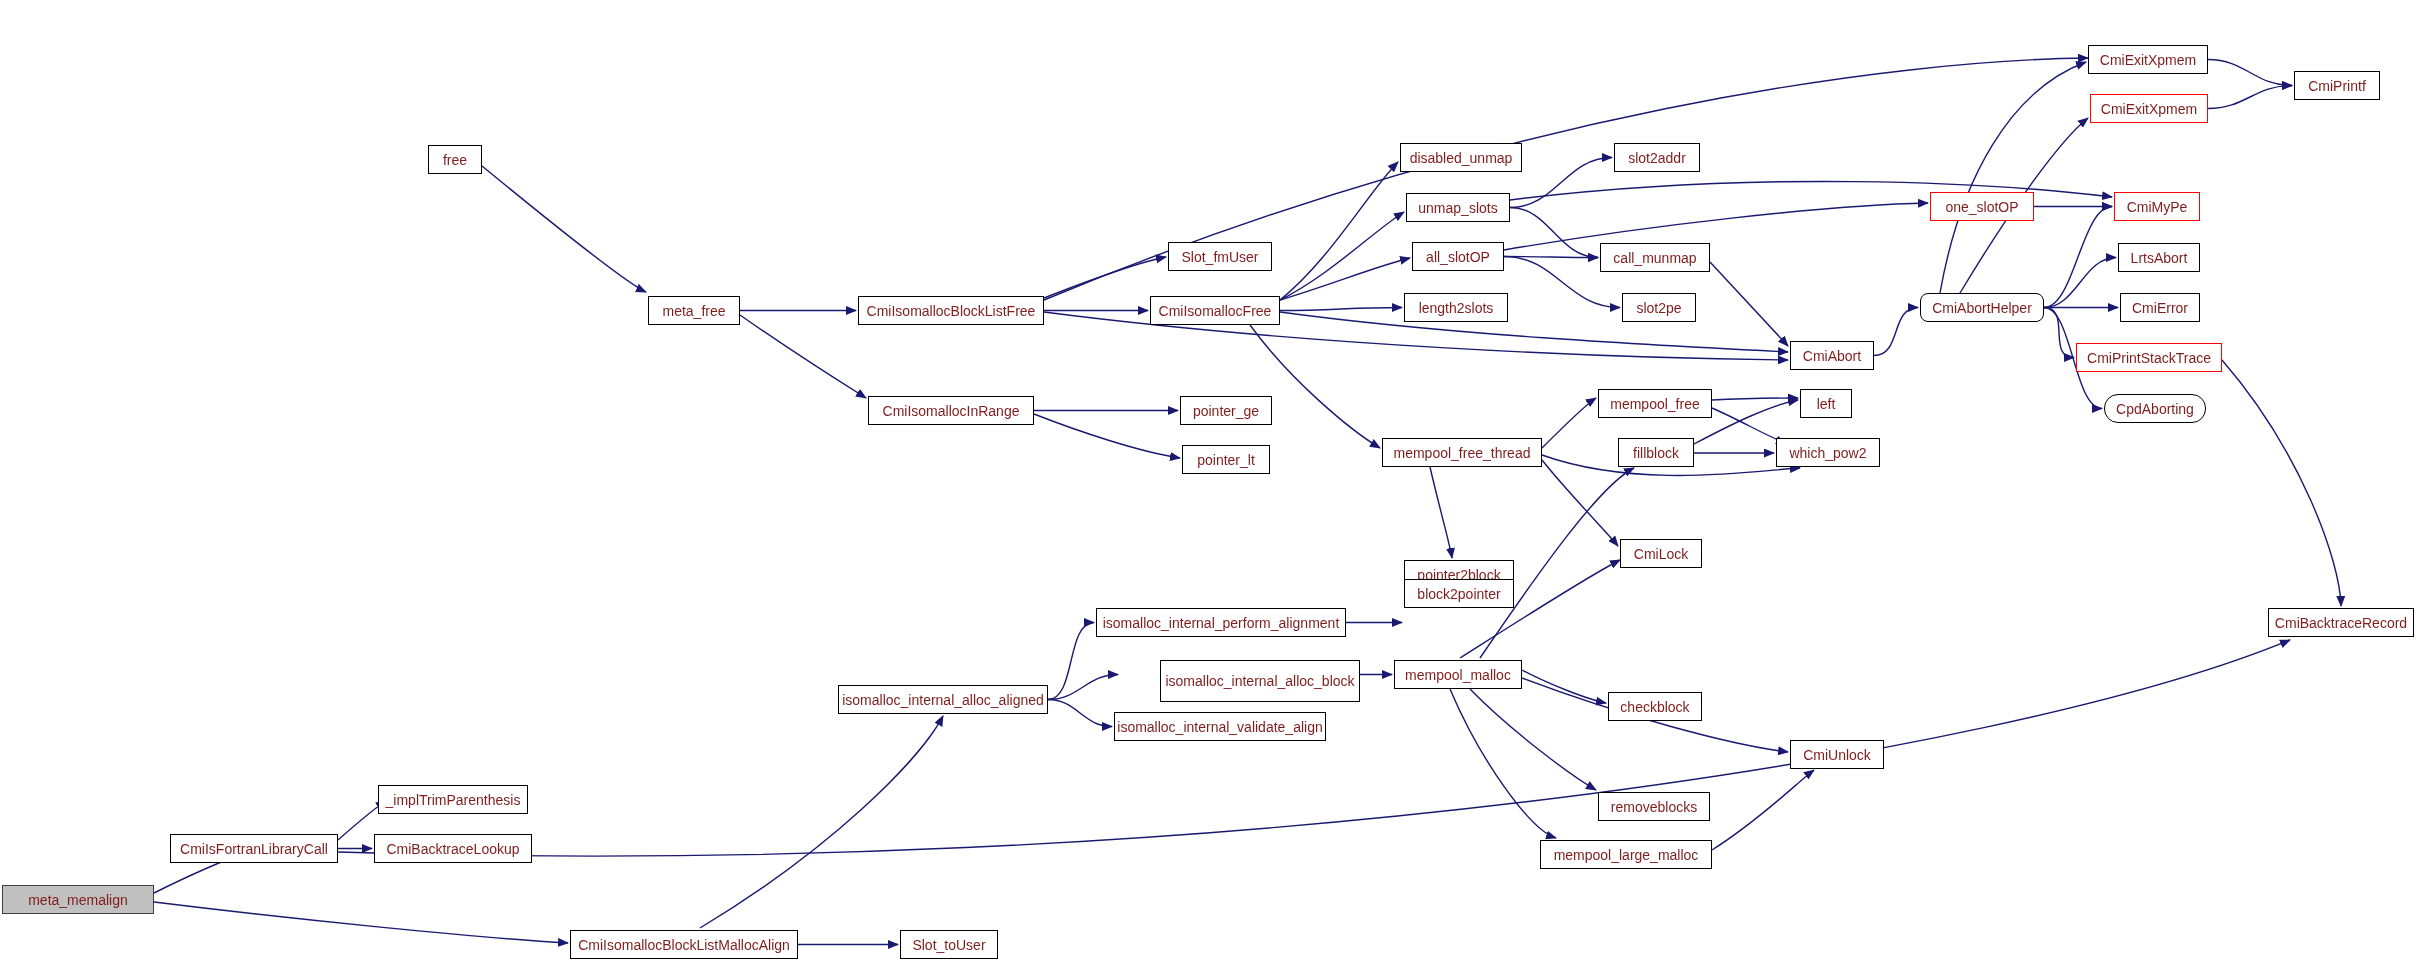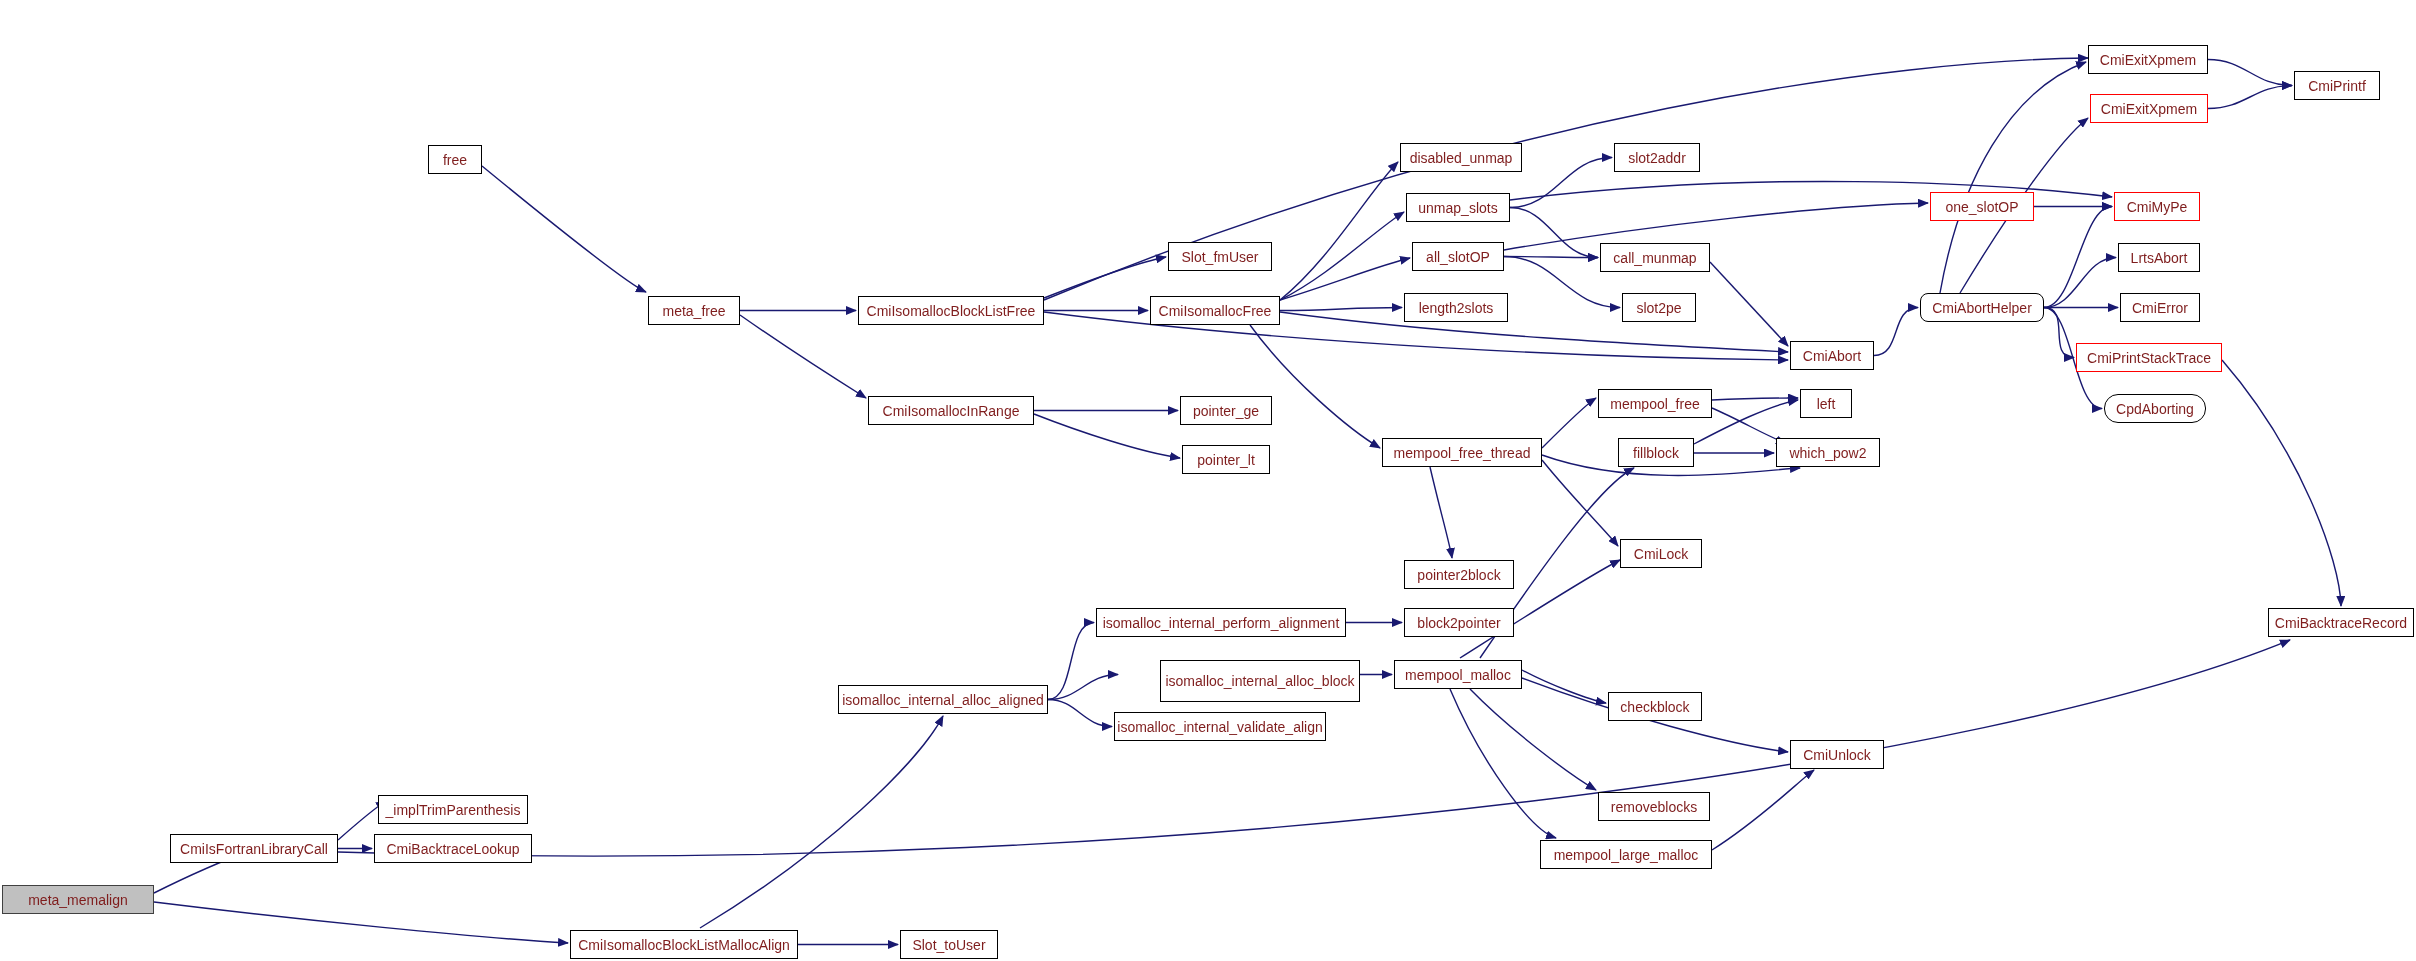--- a/index.html
+++ b/index.html
@@ -82,21 +82,21 @@
         <path d="M1522,670 C1550,685 1590,700 1606,703"></path>
         <path d="M1522,678 C1620,715 1730,745 1788,752"></path>
         <path d="M1470,689 C1510,730 1570,775 1596,790"></path>
         <path d="M1450,689 C1480,760 1530,830 1556,838"></path>
         <path d="M1712,850 C1760,820 1800,780 1814,770"></path>
       </g>
   </svg>
   <div id="node-layer">
       <div class="node cur" style="left: 2px; top: 885px; width: 152px; height: 29px;">meta_memalign</div>
       <div class="node" style="left: 170px; top: 834px; width: 168px; height: 29px;">CmiIsFortranLibraryCall</div>
-      <div class="node" style="left: 378px; top: 785px; width: 150px; height: 29px; margin-top: 10px;">_implTrimParenthesis</div>
+      <div class="node" style="left: 378px; top: 785px; width: 150px; height: 29px;">_implTrimParenthesis</div>
       <div class="node" style="left: 374px; top: 834px; width: 158px; height: 29px;">CmiBacktraceLookup</div>
       <div class="node" style="left: 570px; top: 930px; width: 228px; height: 29px;">CmiIsomallocBlockListMallocAlign</div>
       <div class="node" style="left: 900px; top: 930px; width: 98px; height: 29px;">Slot_toUser</div>
       <div class="node" style="left: 428px; top: 145px; width: 54px; height: 29px;">free</div>
       <div class="node" style="left: 648px; top: 296px; width: 92px; height: 29px;">meta_free</div>
       <div class="node" style="left: 858px; top: 296px; width: 186px; height: 29px;">CmiIsomallocBlockListFree</div>
       <div class="node" style="left: 868px; top: 396px; width: 166px; height: 29px;">CmiIsomallocInRange</div>
       <div class="node" style="left: 1180px; top: 396px; width: 92px; height: 29px;">pointer_ge</div>
       <div class="node" style="left: 1182px; top: 445px; width: 88px; height: 29px;">pointer_lt</div>
       <div class="node" style="left: 1168px; top: 242px; width: 104px; height: 29px;">Slot_fmUser</div>
@@ -120,21 +120,21 @@
       <div class="node" style="left: 1920px; top: 293px; width: 124px; height: 29px; border-radius: 8px;">CmiAbortHelper</div>
       <div class="node" style="left: 1790px; top: 341px; width: 84px; height: 29px;">CmiAbort</div>
       <div class="node" style="left: 2268px; top: 608px; width: 146px; height: 29px;">CmiBacktraceRecord</div>
       <div class="node" style="left: 1598px; top: 389px; width: 114px; height: 29px;">mempool_free</div>
       <div class="node" style="left: 1382px; top: 438px; width: 160px; height: 29px;">mempool_free_thread</div>
       <div class="node" style="left: 1618px; top: 438px; width: 76px; height: 29px;">fillblock</div>
       <div class="node" style="left: 1800px; top: 389px; width: 52px; height: 29px;">left</div>
       <div class="node" style="left: 1776px; top: 438px; width: 104px; height: 29px;">which_pow2</div>
       <div class="node" style="left: 1620px; top: 539px; width: 82px; height: 29px;">CmiLock</div>
       <div class="node" style="left: 1404px; top: 560px; width: 110px; height: 29px;">pointer2block</div>
-      <div class="node" style="left: 1404px; top: 608px; width: 110px; height: 29px;">block2pointer</div>
+      <div class="node" style="left: 1404px; top: 579px; width: 110px; height: 29px;">block2pointer</div>
       <div class="node" style="left: 1096px; top: 608px; width: 250px; height: 29px;">isomalloc_internal_perform_alignment</div>
       <div class="node" style="left: 1160px; top: 660px; width: 200px; height: 42px;">isomalloc_internal_alloc_block</div>
       <div class="node" style="left: 1114px; top: 712px; width: 212px; height: 29px;">isomalloc_internal_validate_align</div>
       <div class="node" style="left: 838px; top: 685px; width: 210px; height: 29px;">isomalloc_internal_alloc_aligned</div>
       <div class="node" style="left: 1394px; top: 660px; width: 128px; height: 29px;">mempool_malloc</div>
       <div class="node" style="left: 1608px; top: 692px; width: 94px; height: 29px;">checkblock</div>
       <div class="node" style="left: 1790px; top: 740px; width: 94px; height: 29px;">CmiUnlock</div>
       <div class="node" style="left: 1598px; top: 792px; width: 112px; height: 29px;">removeblocks</div>
       <div class="node" style="left: 1540px; top: 840px; width: 172px; height: 29px;">mempool_large_malloc</div>
     </div>

